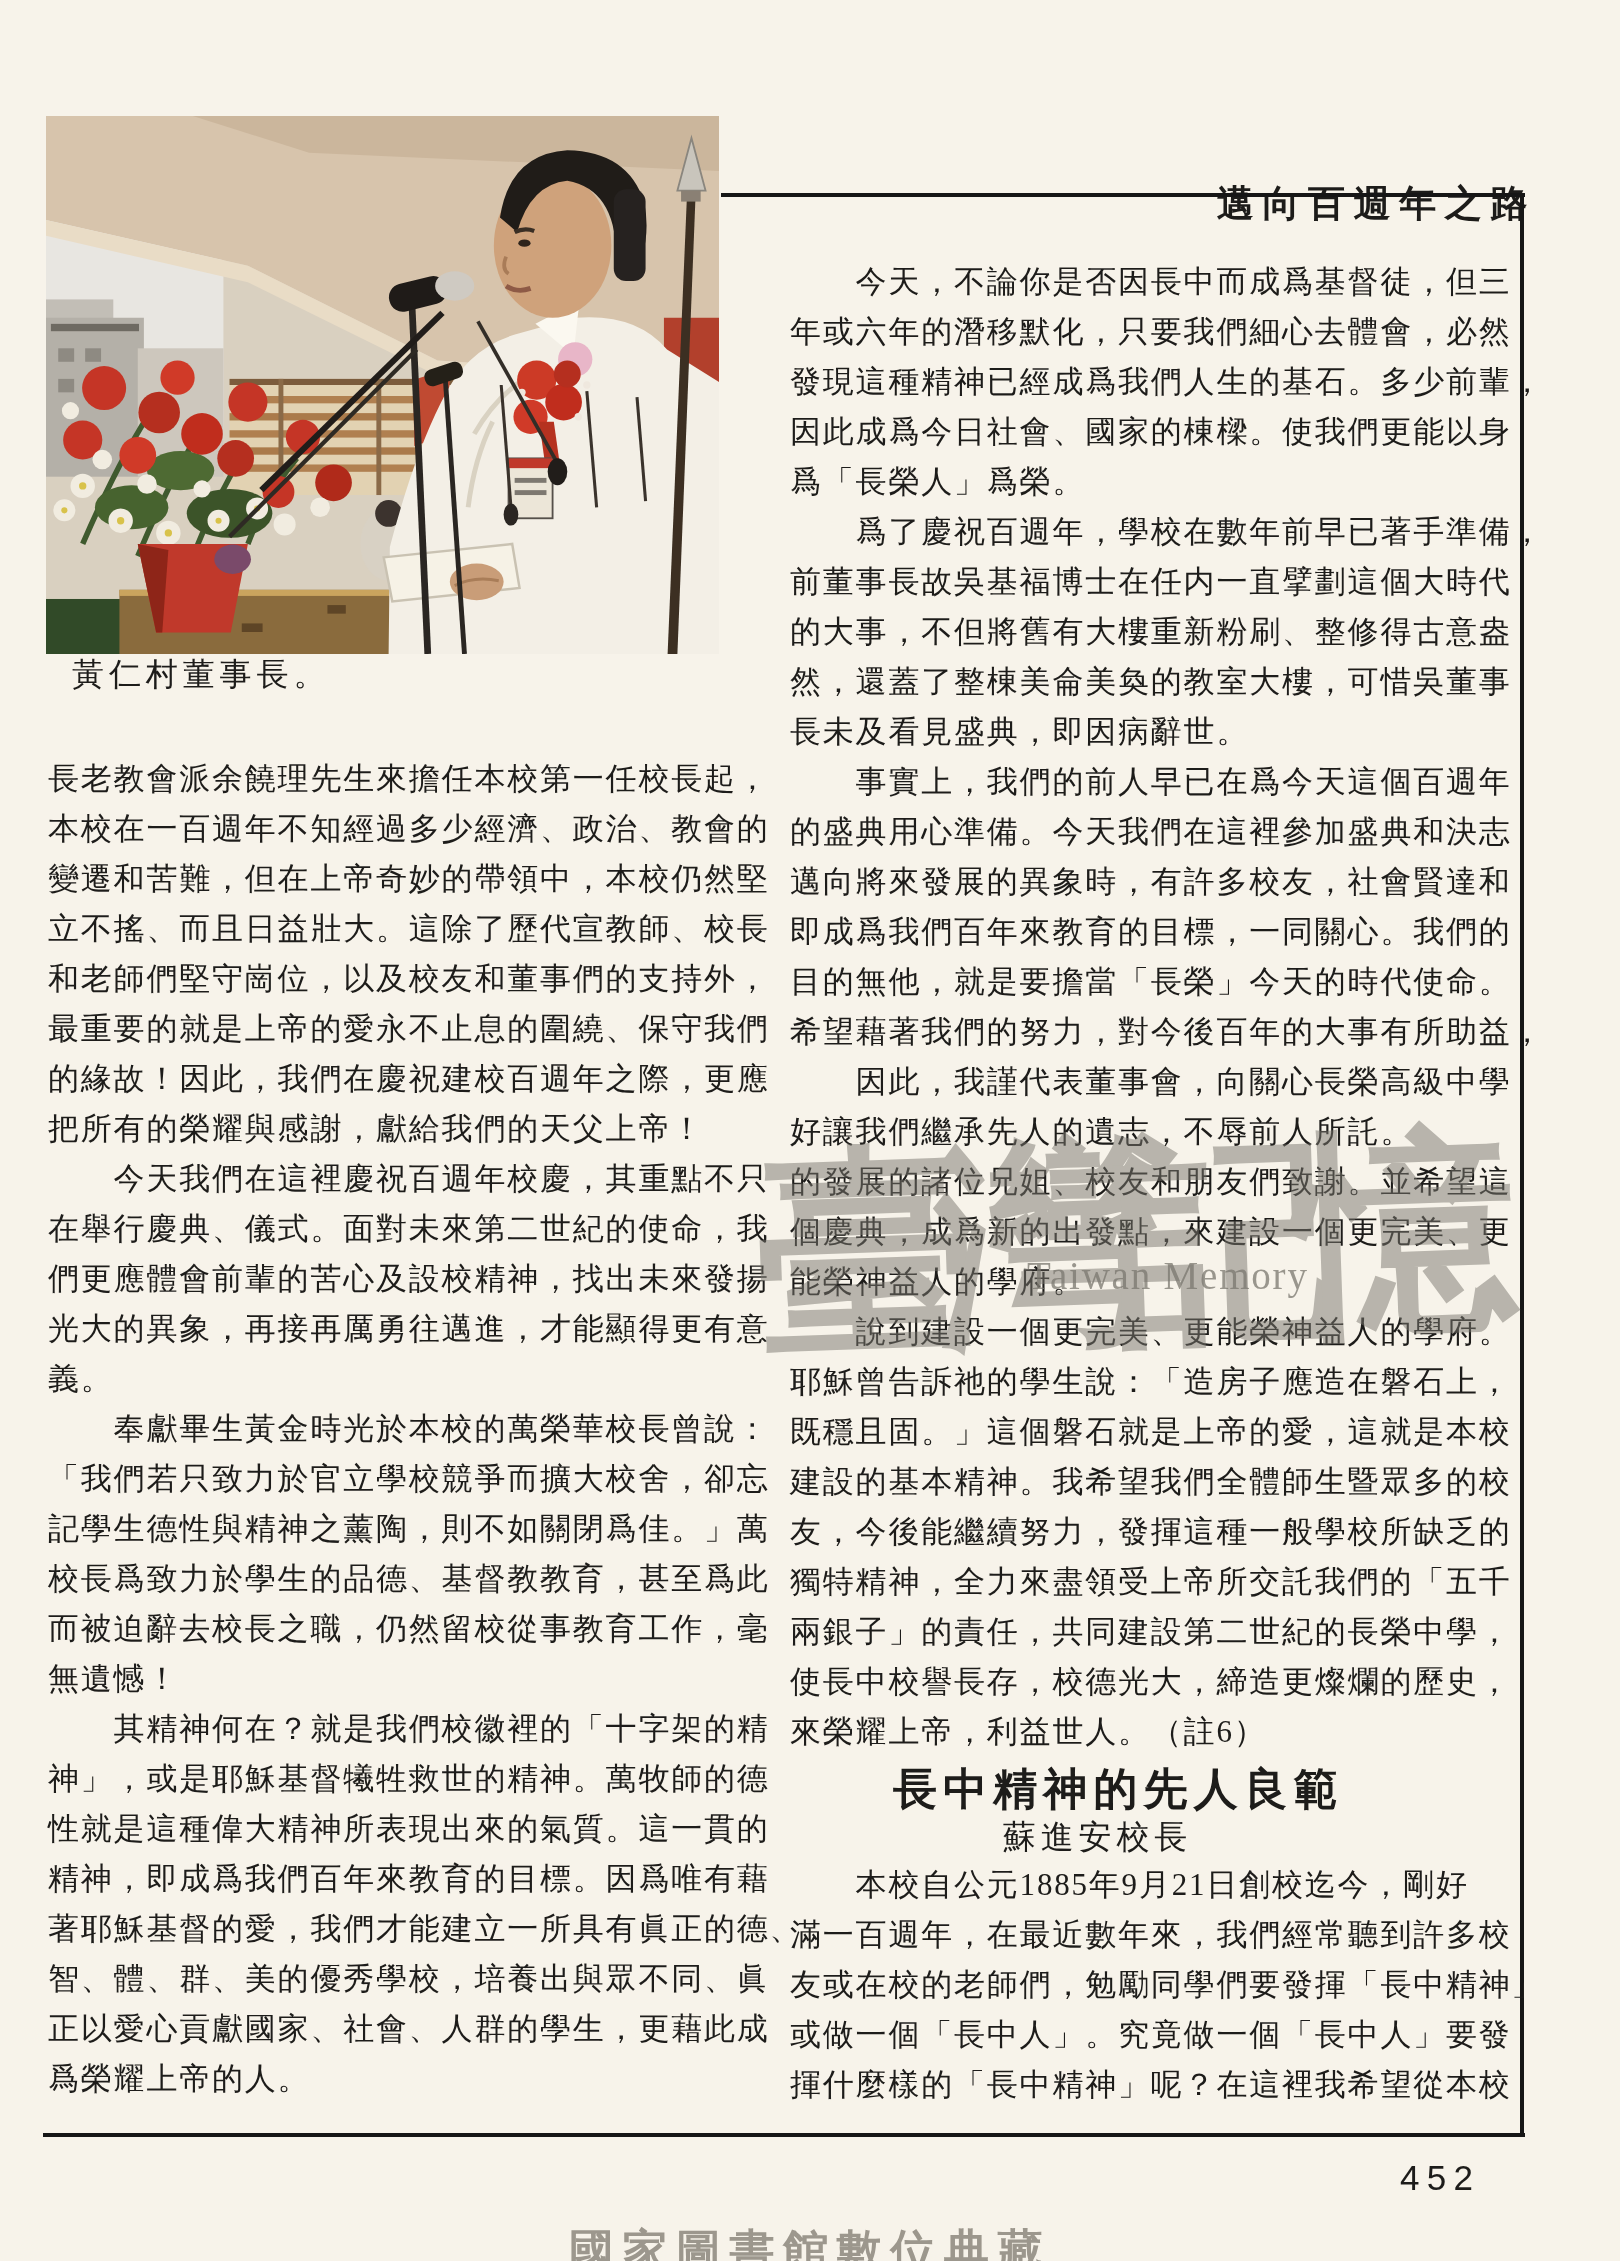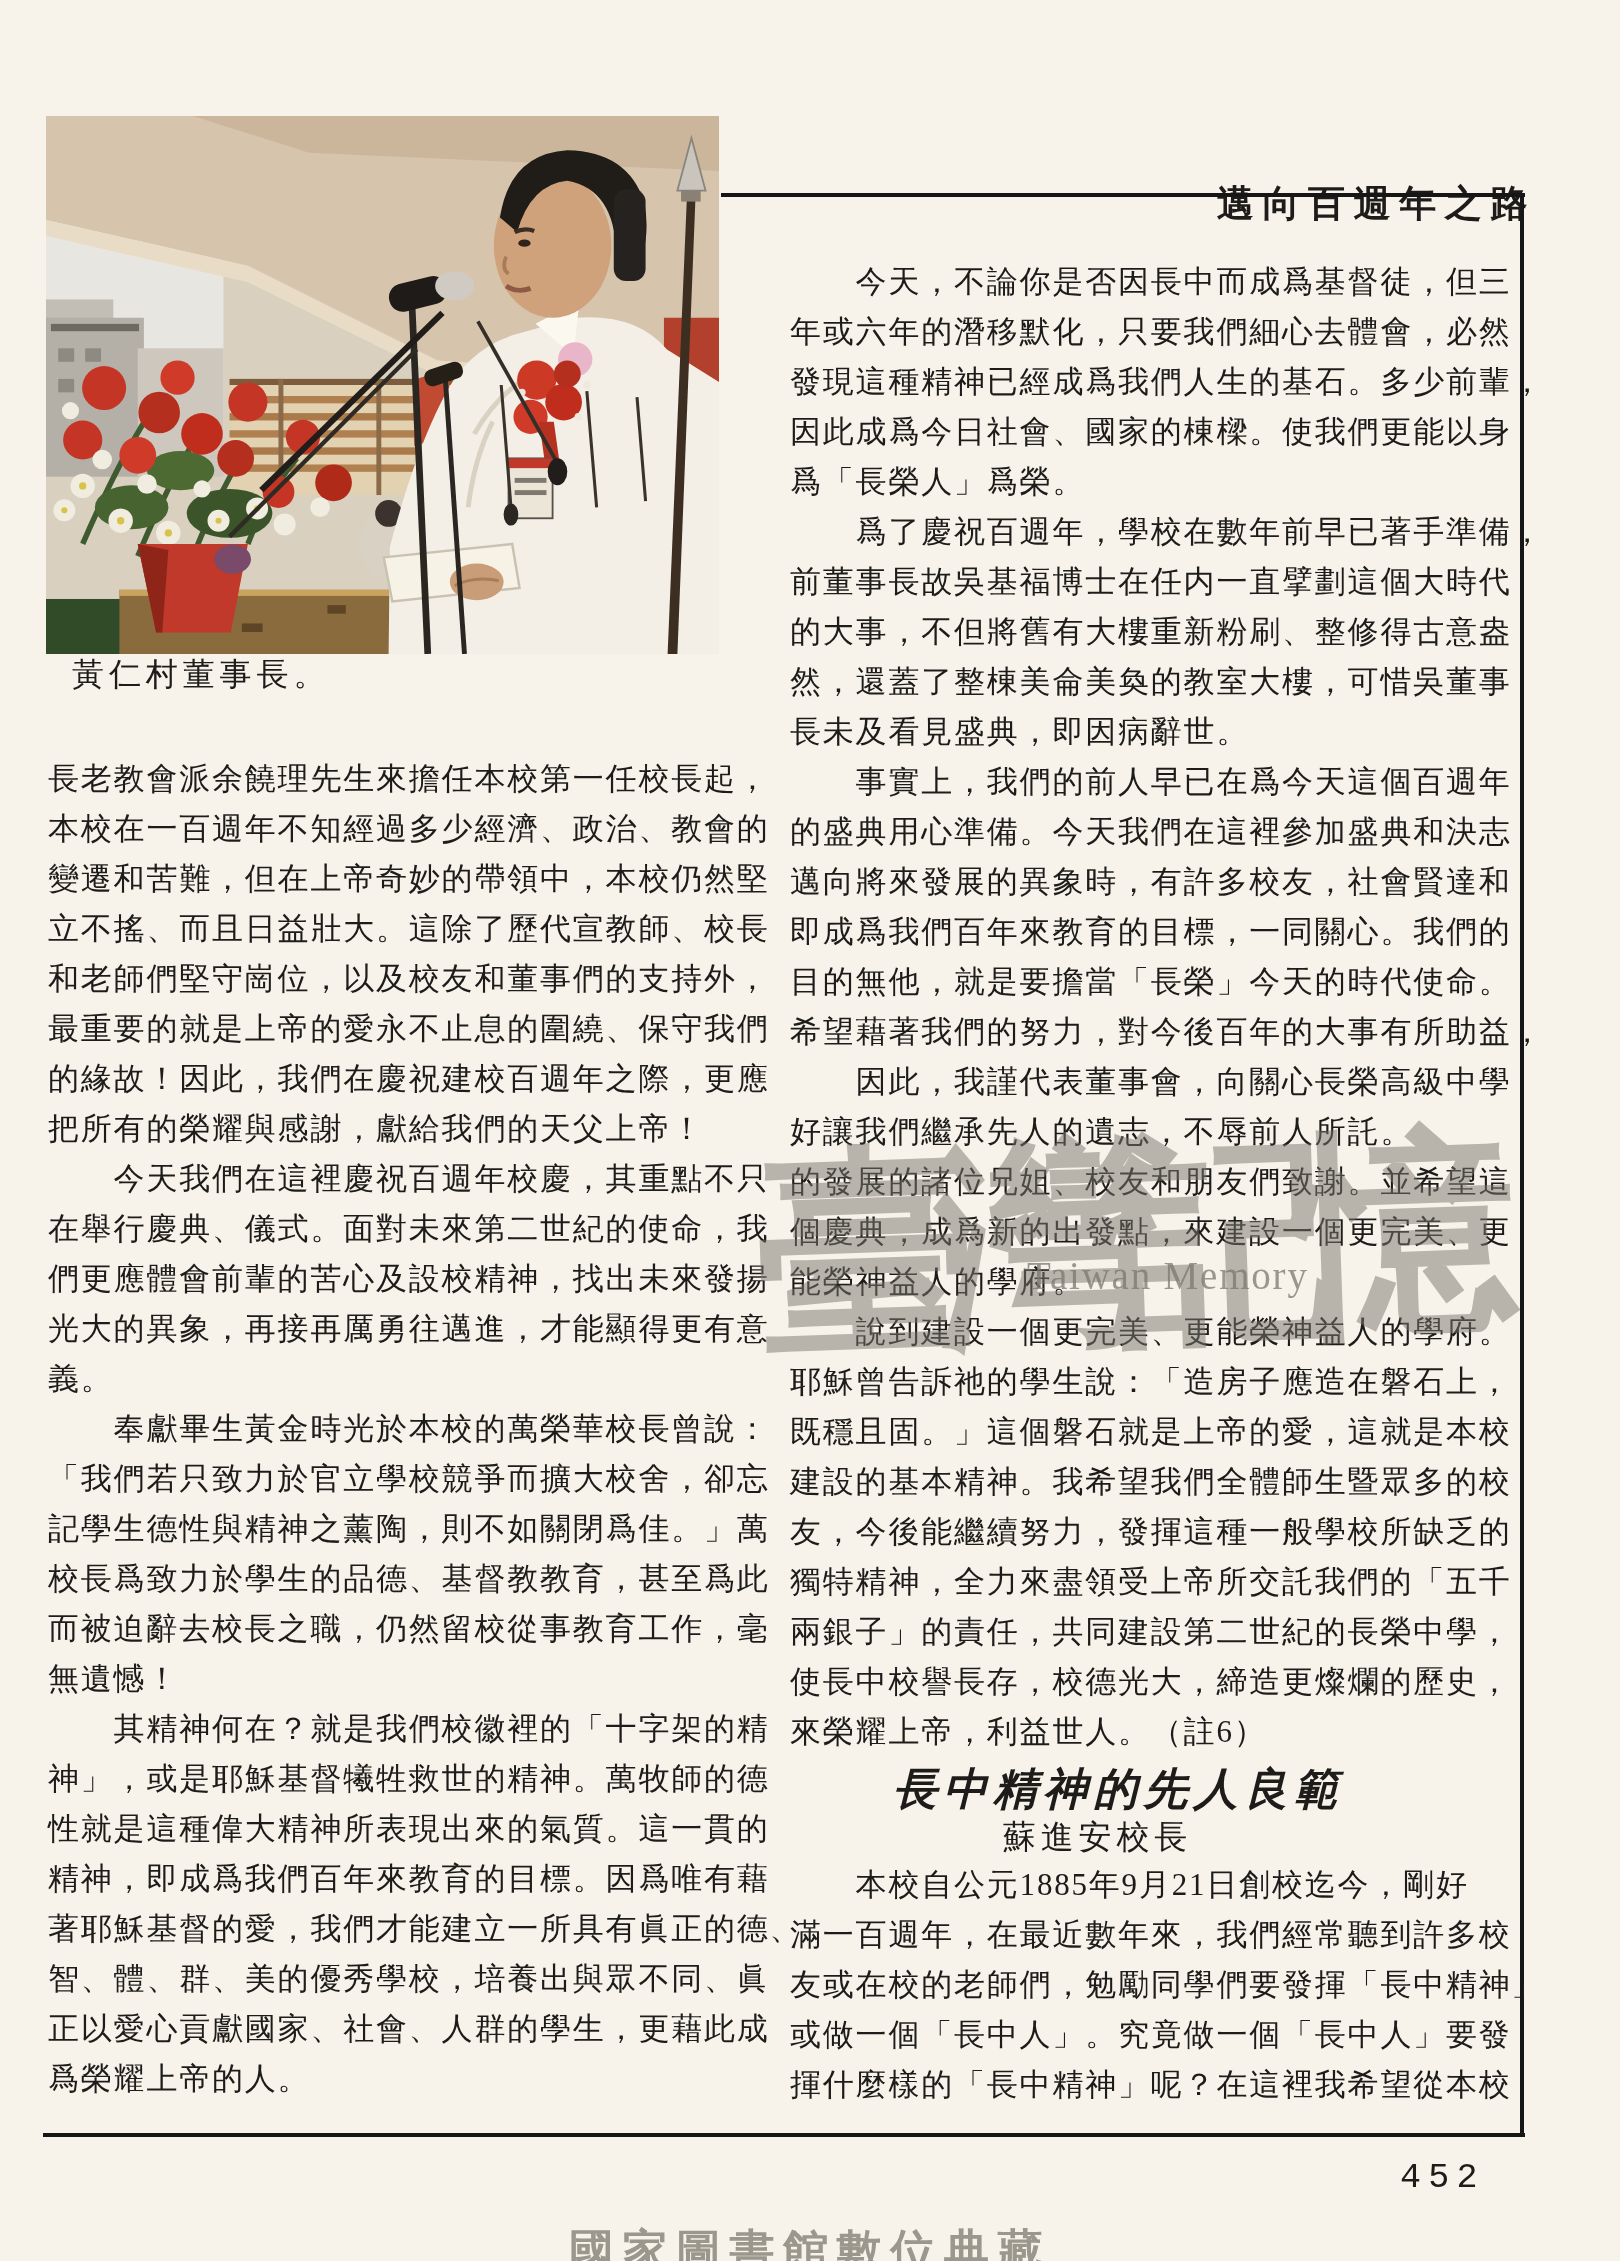--- a/index.html
+++ b/index.html
@@ -38,21 +38,20 @@
     white-space:nowrap;
     font-size:31px;letter-spacing:1.8px;
     height:50px;line-height:50px;
     overflow:visible;
   }
   .sec-heading{
     font-size:44px;font-weight:bold;letter-spacing:6.1px;
     text-align:center;height:61px;line-height:66px;
     transform:translateX(-34px);
     white-space:nowrap;
-    font-style:italic;
   }
   .sec-subheading{
     font-size:33px;font-weight:normal;letter-spacing:4.9px;
     text-align:center;height:42px;line-height:39px;
     transform:translateX(-55px);
     white-space:nowrap;
   }
 
   .watermark-cjk{
     position:absolute;left:756px;top:1086px;
@@ -65,21 +64,21 @@
   .watermark-latin{
     position:absolute;left:1027px;top:1253px;
     font-size:39px;letter-spacing:1.8px;
     color:var(--watermark,#7a776f);opacity:.75;
     white-space:nowrap;pointer-events:none;
   }
 
   .pagenum{
     position:absolute;left:1400px;top:2158px;
     font-size:35px;letter-spacing:7.3px;
-    font-family:Liberation Mono, monospace;
+    font-family:Liberation Sans, sans-serif;
   }
   .footer{
     position:absolute;left:810px;top:2221px;transform:translateX(-50%);
     font-size:45px;letter-spacing:8.6px;font-weight:bold;
     color:var(--footer,#9c978d);
     white-space:nowrap;
   }
 </style>
 </head>
 <body>

